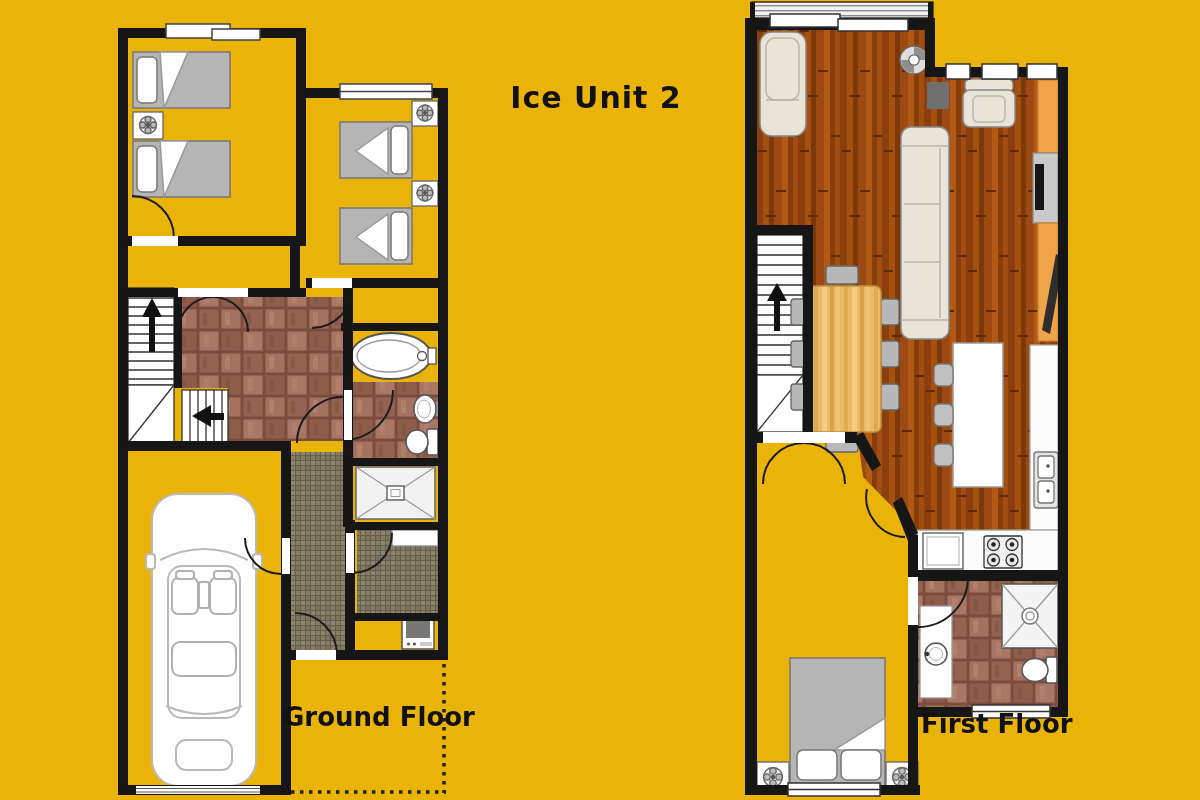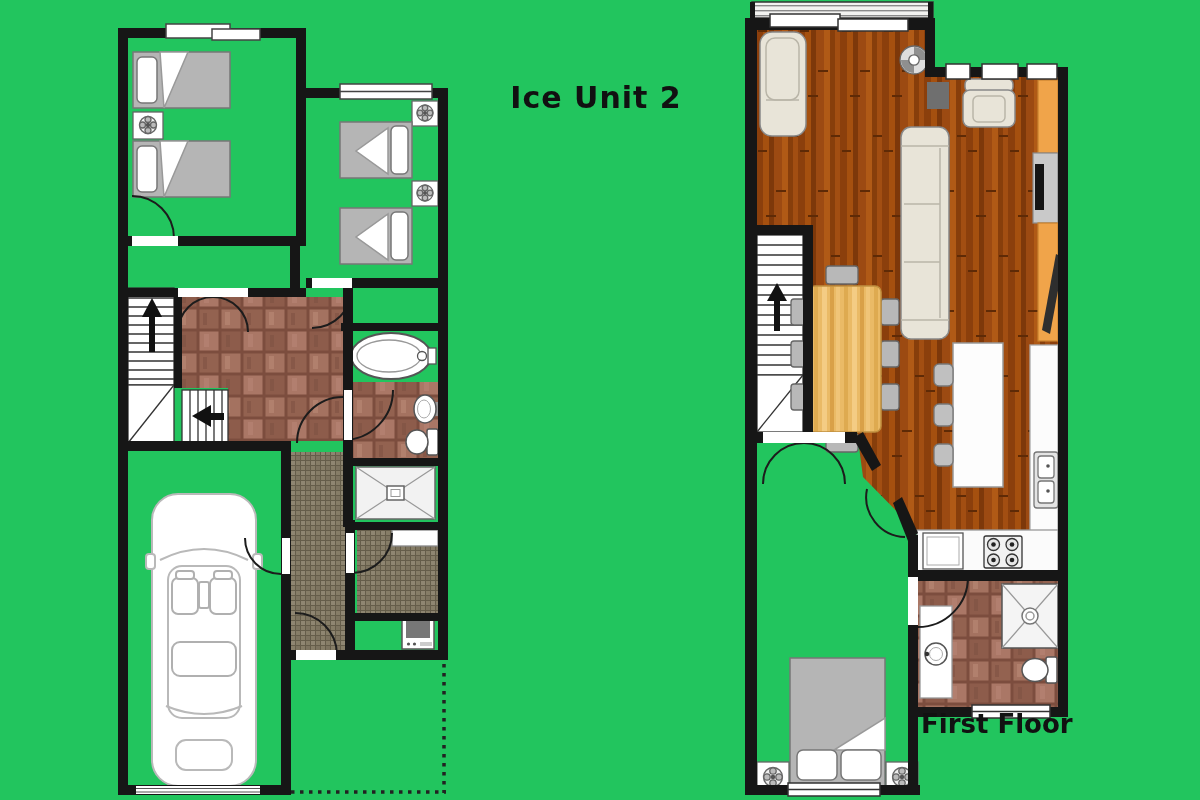--- a/index.html
+++ b/index.html
@@ -1,16 +1,16 @@
 <!DOCTYPE html>
 <html><head>
 <meta charset="utf-8">
 <style>
   html,body{margin:0;padding:0;background:#ffffff;}
-  #stage{position:relative;width:1200px;height:800px;background:#22c55e;overflow:hidden;
+  #stage{position:relative;width:1200px;height:800px;background:#eab308;overflow:hidden;
          font-family:"Liberation Sans", sans-serif;}
   .plan-svg{position:absolute;}
   .label{position:absolute;font-weight:bold;color:#111;white-space:nowrap;
          font-family:"DejaVu Sans","Liberation Sans",sans-serif;}
   #title{left:496px;top:80px;width:200px;text-align:center;font-size:30px;letter-spacing:1px;}
   #gf-label{left:283px;top:702px;width:165px;text-align:center;font-size:26px;}
   #ff-label{left:921px;top:709px;width:150px;text-align:right;font-size:26px;}
 </style>
 </head>
 <body>
@@ -434,15 +434,16 @@
       <rect x="788" y="783" width="92" height="13"></rect>
       <line x1="788" y1="789.5" x2="880" y2="789.5"></line>
     </g>
 
     <g fill="#161616">
       <rect x="750" y="2" width="5" height="16"></rect>
       <rect x="928" y="2" width="5" height="16"></rect>
     </g>
   </svg>
 
+  <div id="gf-label" class="label">Ground Floor</div>
   <div id="ff-label" class="label">First Floor</div>
 
 </div>
 
 </body></html>

